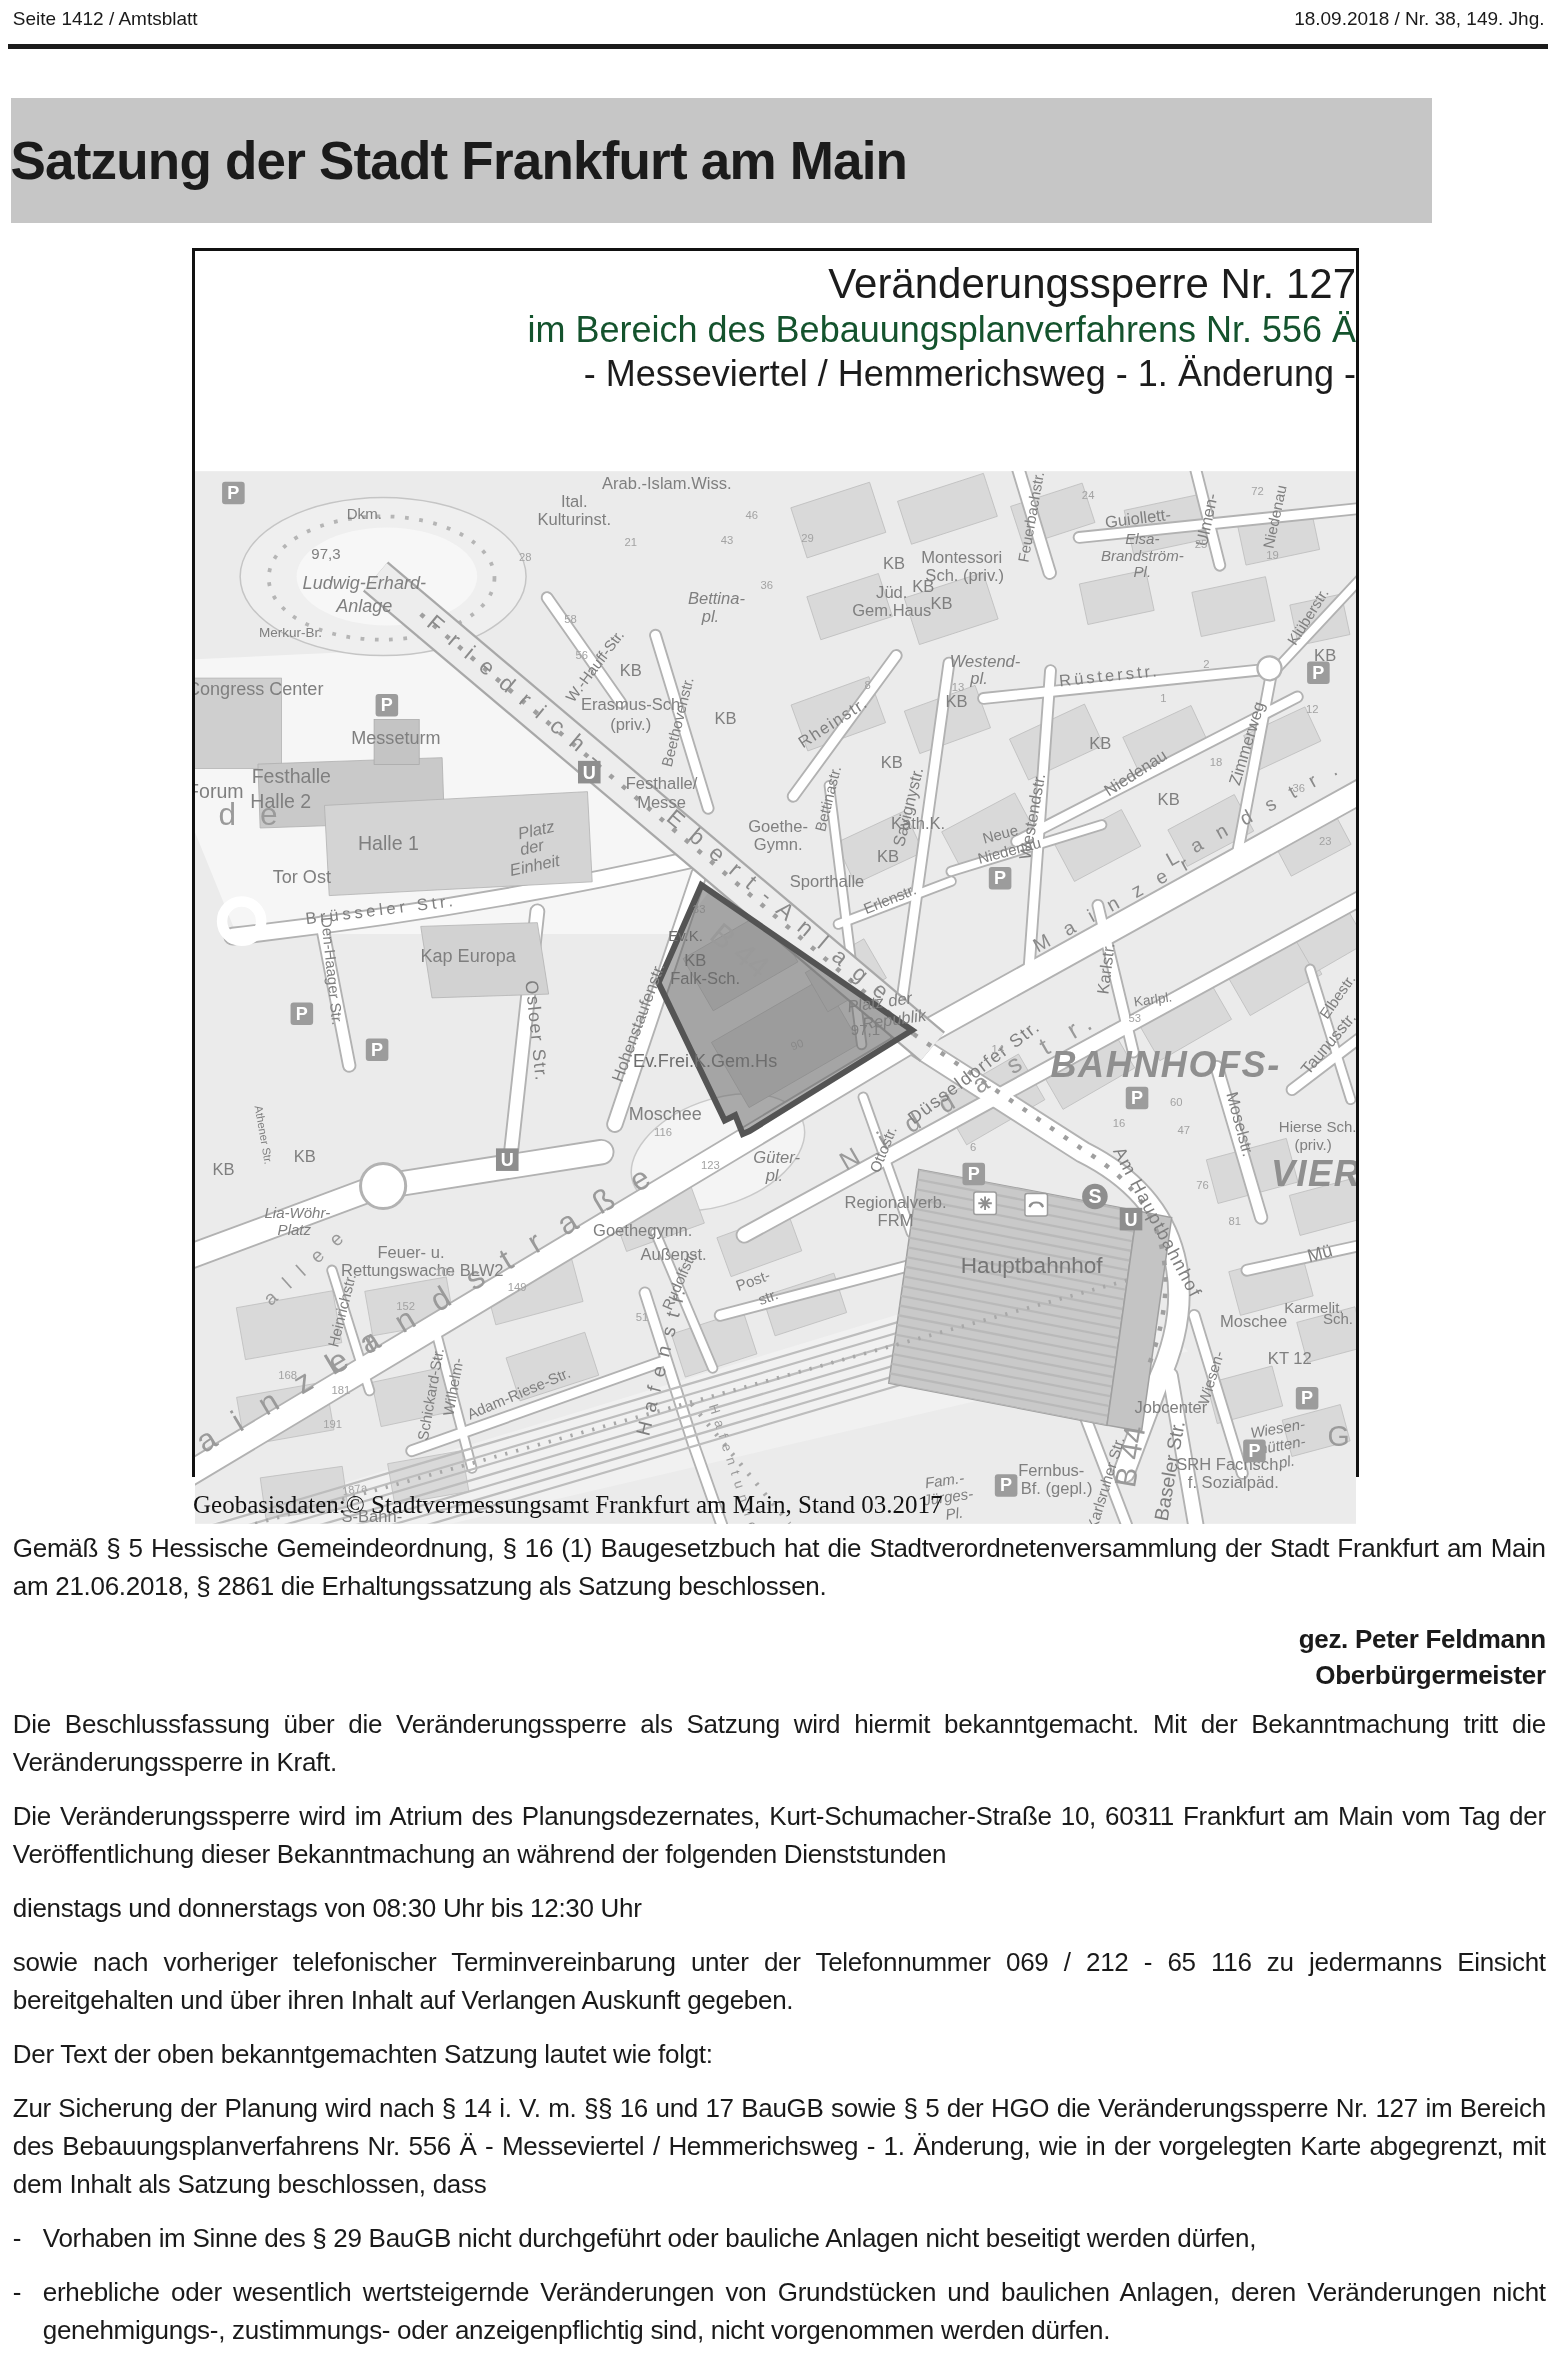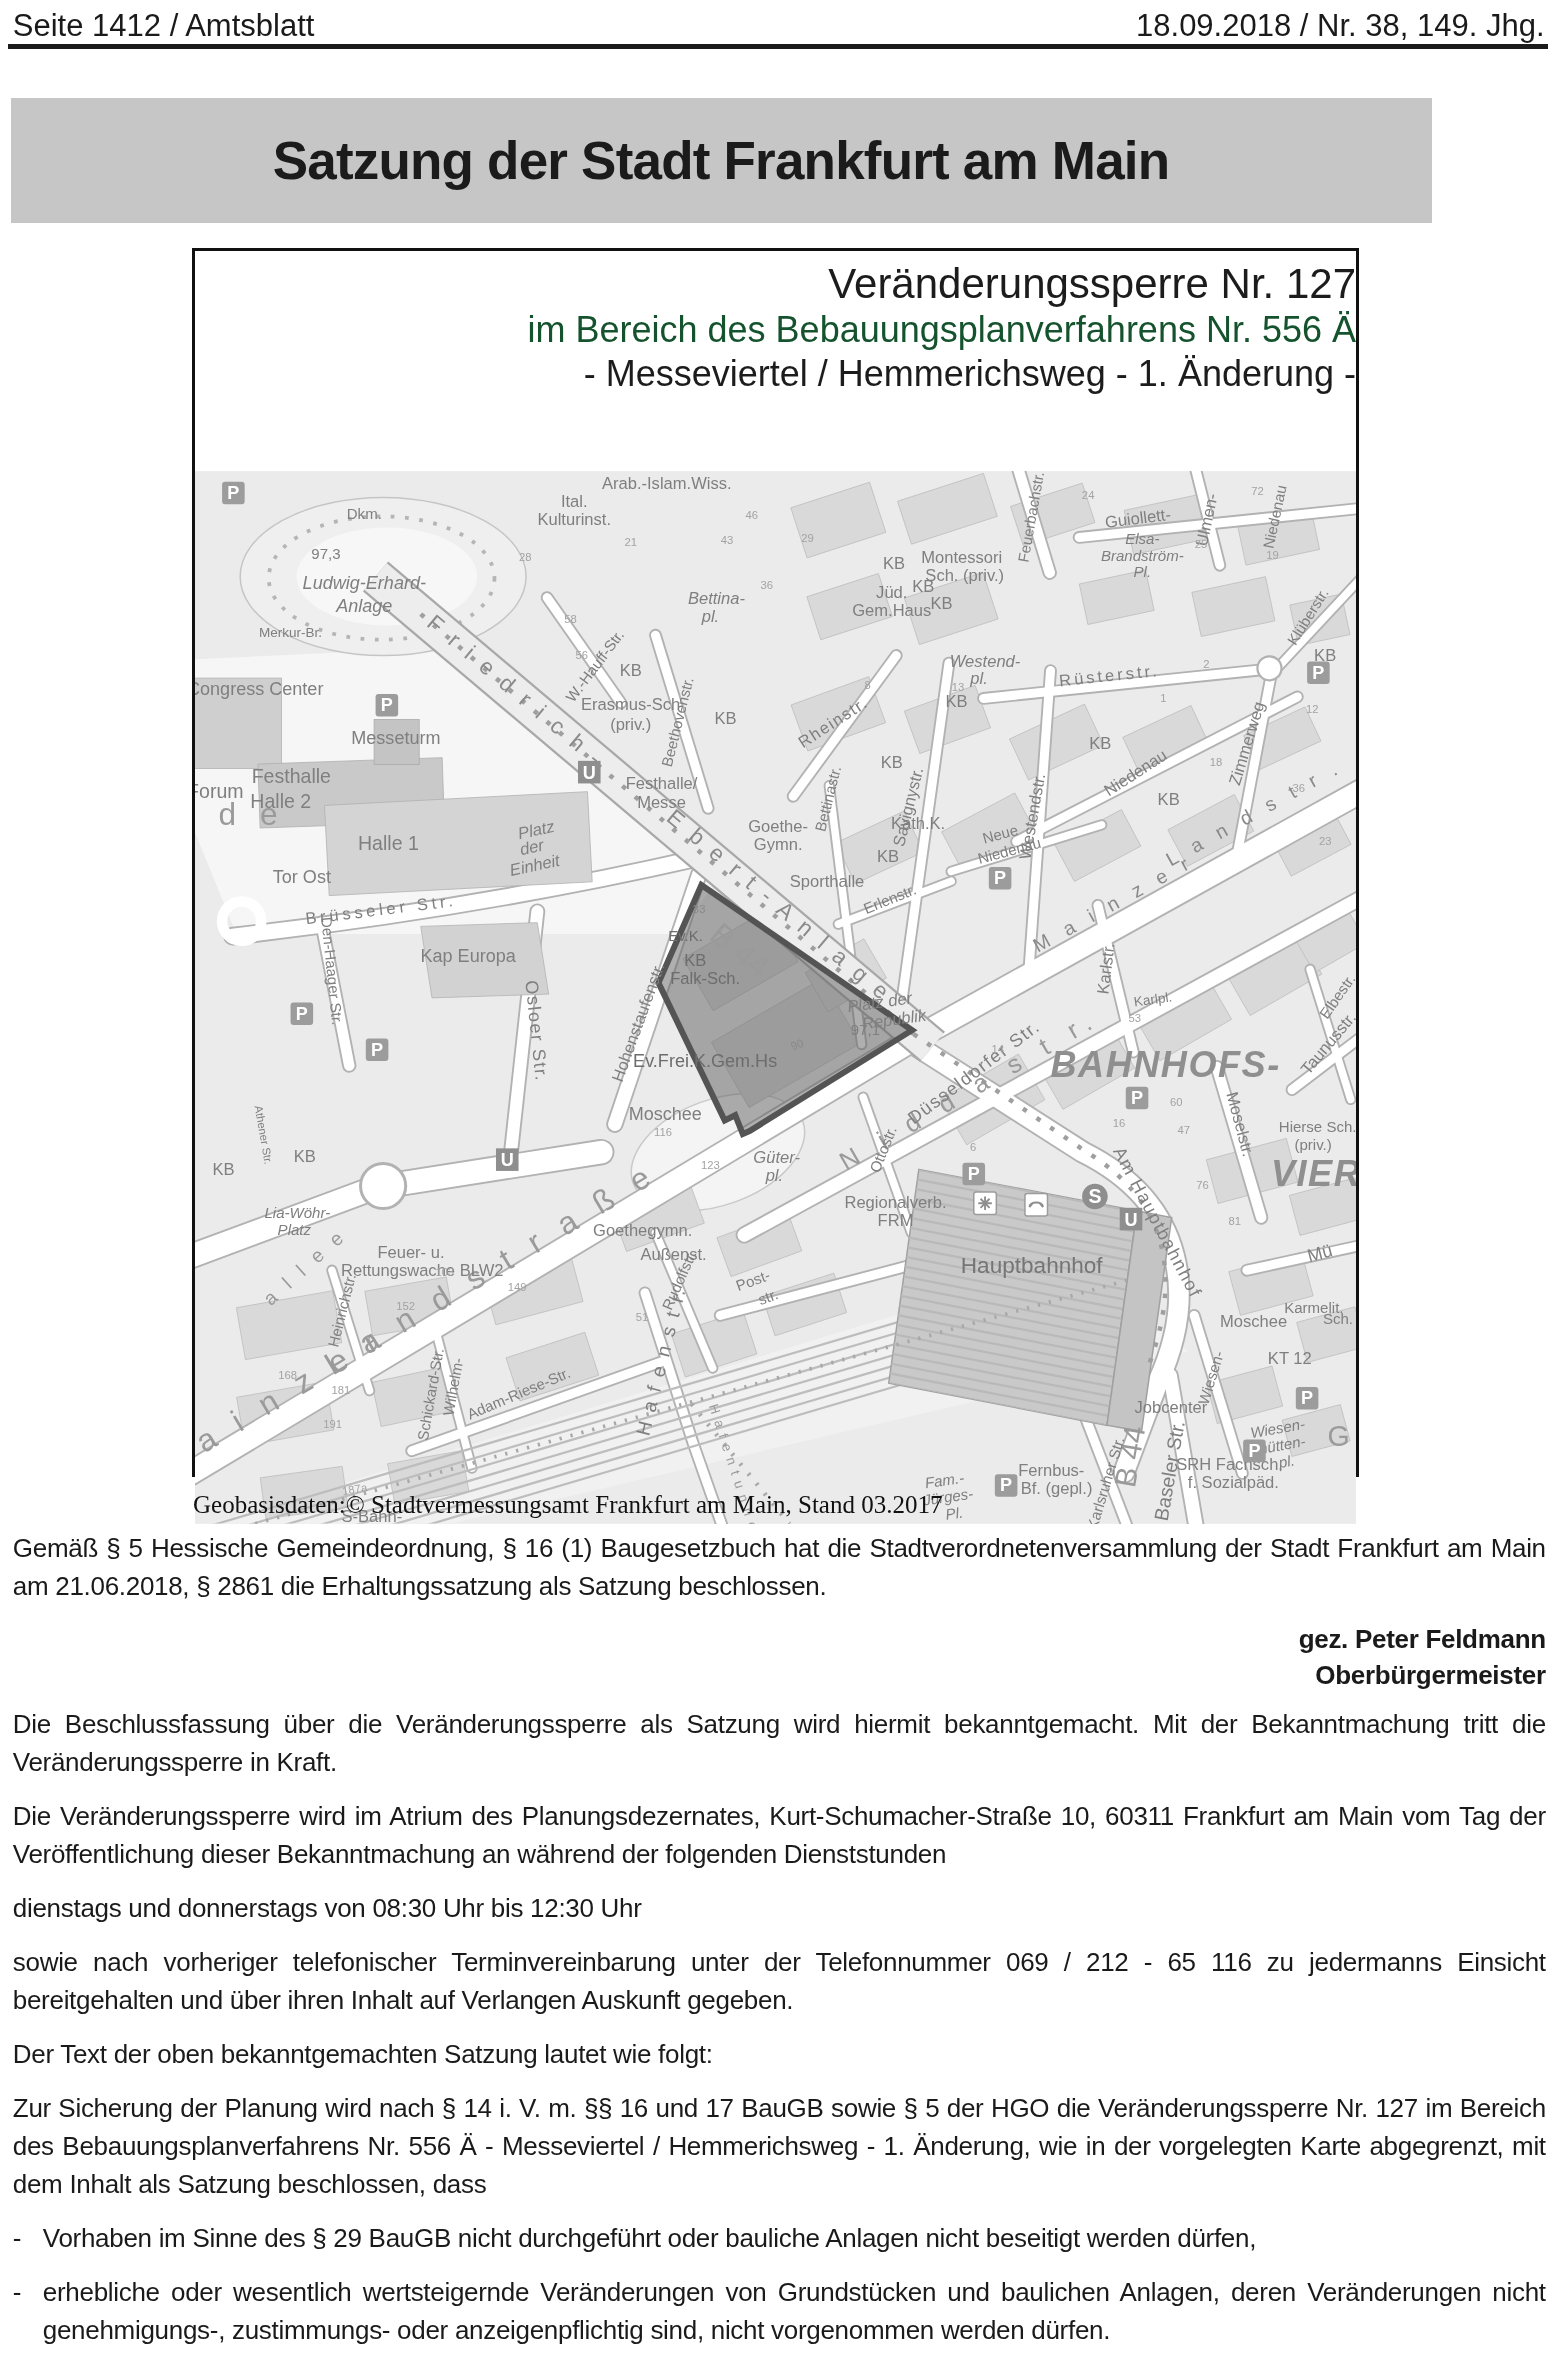--- a/index.html
+++ b/index.html
@@ -1,25 +1,25 @@
 <!DOCTYPE html>
 <html style="font-size:12px"><head>
 <meta charset="utf-8">
 <style>
   html,body{margin:0;padding:0;background:#e9e9e9;}
   .page{position:relative;width:1558px;height:2377px;background:#ffffff;overflow:hidden;
         font-family:"Liberation Sans",sans-serif;color:#1a1a1a;}
   
-  .hdr{position:absolute;top:7.5px;left:12.8px;right:13.5px;font-size:31px;letter-spacing:0;}
+  .hdr{position:absolute;top:7.5px;left:12.8px;right:13.5px;font-size:19px;letter-spacing:0;}
   .hdr .left{float:left;}
   .hdr .right{float:right;}
   .rule{position:absolute;top:44px;left:7.5px;right:9.8px;height:4.5px;background:#1b1b1b;}
   
   .banner{position:absolute;top:98px;left:10.5px;width:1421px;height:125px;background:#c6c6c6;
-          display:flex;align-items:center;justify-content:center;}
+          display:flex;align-items:center;}
   .banner h1{margin:0;font-size:53px;font-weight:bold;color:#1b1b1b;letter-spacing:-0.8px;}
   
   .map-frame{position:absolute;top:248px;left:192px;width:1167px;height:1229px;
              border:3px solid #111;box-sizing:border-box;background:#fff;}
   .map-title{height:220px;text-align:right;padding-top:9px;box-sizing:border-box;}
   .mt1{font-size:42px;line-height:48px;color:#1c1c1c;}
   .mt2{font-size:36px;line-height:44px;color:#14532d;}
   .mt3{font-size:36px;line-height:44px;color:#1c1c1c;}
   .map-svg{display:block;}
   svg text{font-family:"Liberation Sans",sans-serif;}

